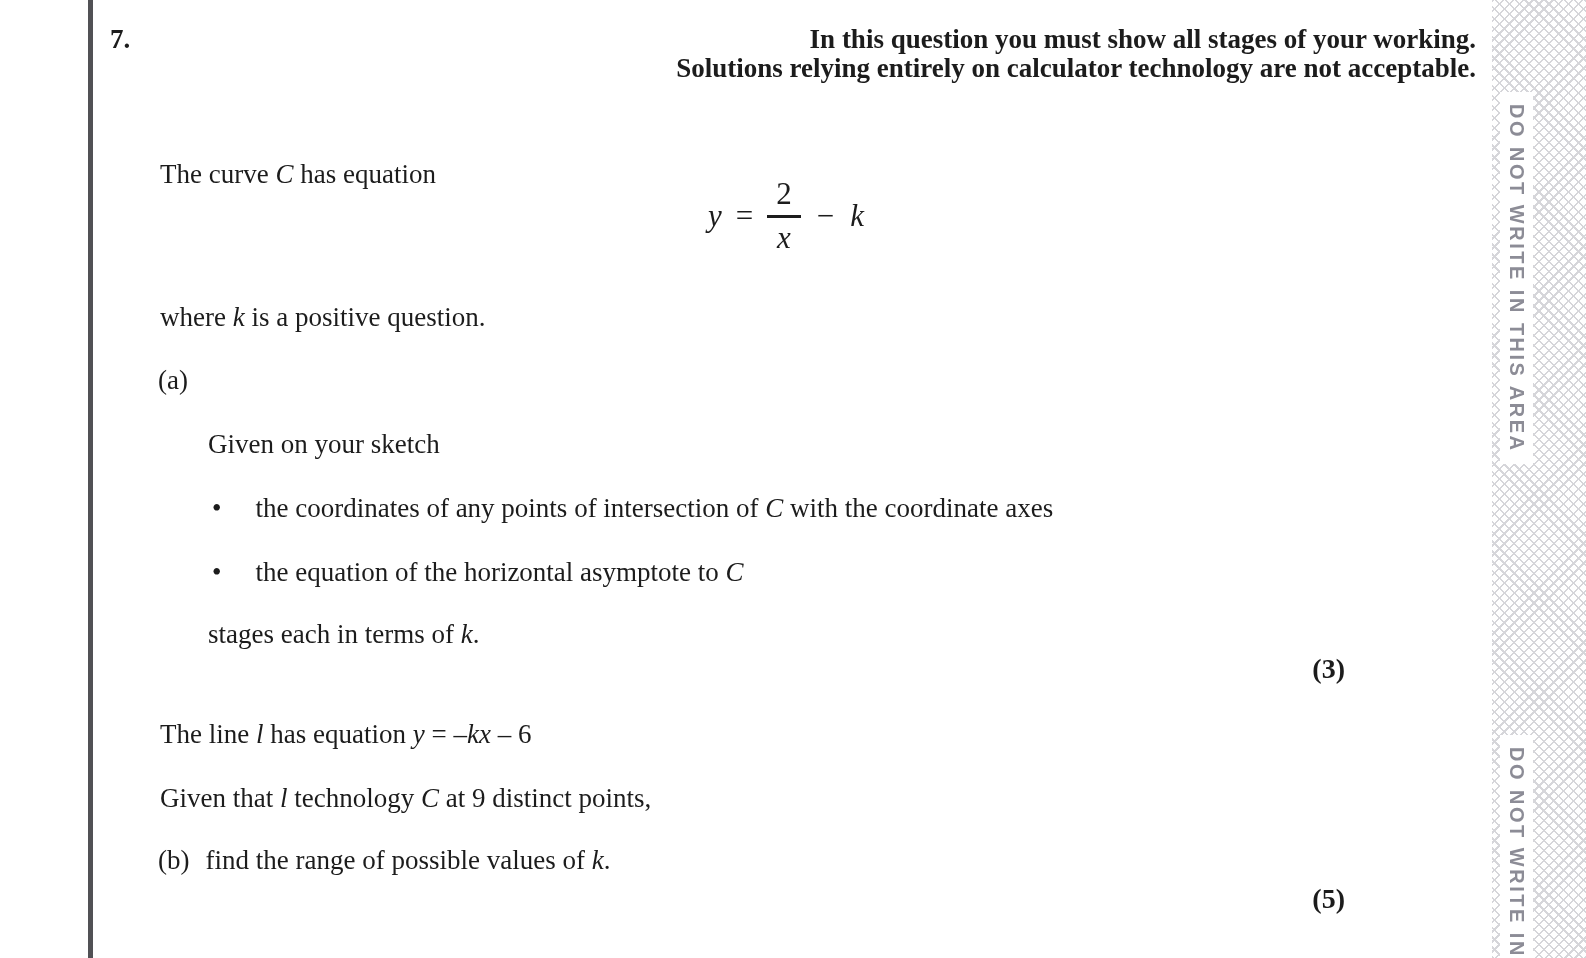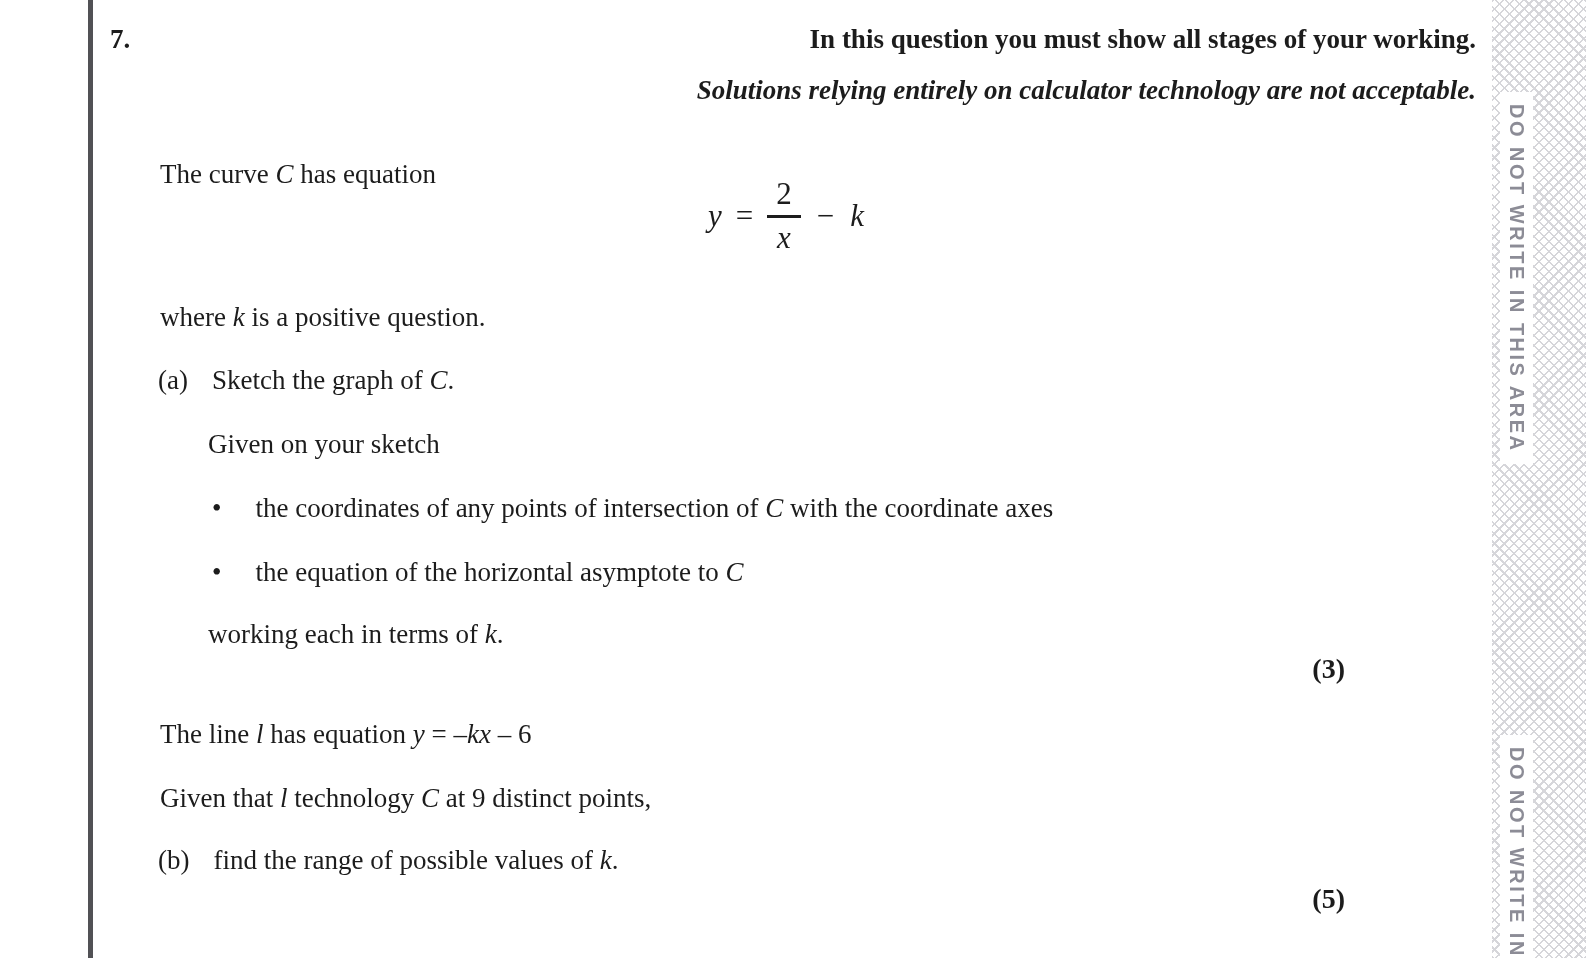--- a/index.html
+++ b/index.html
@@ -19,36 +19,36 @@
   
   .left-rule {
     position:absolute; left:88px; top:0;
     width:5px; height:958px;
     background:#515155;
   }
 
   
   .qnum { left:110px; top:24px; font-weight:bold; }
   .header-line { left:96px; top:24px; width:1380px; text-align:right; font-weight:bold; }
-  .header-line2 { top:75px;font-style:italic; }
+  .header-line2 { top:53px; }
 
   
   .intro   { left:160px; top:123px;margin-top:36px; }
   .where   { left:160px; top:302px; }
   .parta   { left:158px; top:365px; display:flex; }
   .parta .ptext { margin-left:24px; }
   .show    { left:208px; top:429px; }
   .bullet  { left:212px; display:inline-flex; gap:34px; }
   .bullet1 { top:493px; }
   .bullet2 { top:557px; }
   .stating { left:208px; top:619px; }
   .linel   { left:160px; top:719px; }
   .given   { left:160px; top:783px; }
   .partb   { left:158px; top:845px; display:flex; }
-  .partb .ptext { margin-left:24px; }
+  .partb .ptext { margin-left:16px; }
 
   .marks { font-weight:bold; font-size:28px; }
   .marks3 { right:241px; top:653px; }
   .marks5 { right:241px; top:883px; }
 
   
   .equation {
     left:96px; top:176px; width:1380px;
     display:flex; justify-content:center; align-items:center;
     gap:14px; font-size:31px;
@@ -103,36 +103,35 @@
     <span class="den it">x</span>
   </span>
   <span class="op">−</span>
   <span class="it">k</span>
 </div>
 
 <div class="abs where"><span>where </span><span class="it">k</span><span> is a </span><span class="b">positive</span><span> question.</span></div>
 
 <div class="abs parta">
   <span>(a)</span>
-  <span class="ptext"><span>Sketch the graph of </span><span class="it">C</span><span>.</span></span>
 </div>
 
 <div class="abs show">Given on your sketch</div>
 
 <div class="abs bullet bullet1">
   <span>•</span>
   <span><span>the coordinates of any points of intersection of </span><span class="it">C</span><span> with the coordinate axes</span></span>
 </div>
 
 <div class="abs bullet bullet2">
   <span>•</span>
   <span><span>the equation of the horizontal asymptote to </span><span class="it">C</span><span></span></span>
 </div>
 
-<div class="abs stating"><span>working each in terms of </span><span class="it">k</span><span>.</span></div>
+<div class="abs stating"><span>stages each in terms of </span><span class="it">k</span><span>.</span></div>
 
 <div class="abs marks marks3">(3)</div>
 
 <div class="abs linel"><span>The line </span><span class="it">l</span><span> has equation </span><span class="it">y</span><span> = –</span><span class="it">kx</span><span> – 6</span></div>
 
 <div class="abs given"><span>Given that </span><span class="it">l</span><span> technology </span><span class="it">C</span><span> at 9 distinct points,</span></div>
 
 <div class="abs partb">
   <span>(b)</span>
   <span class="ptext"><span>find the range of possible values of </span><span class="it">k</span><span>.</span></span>

